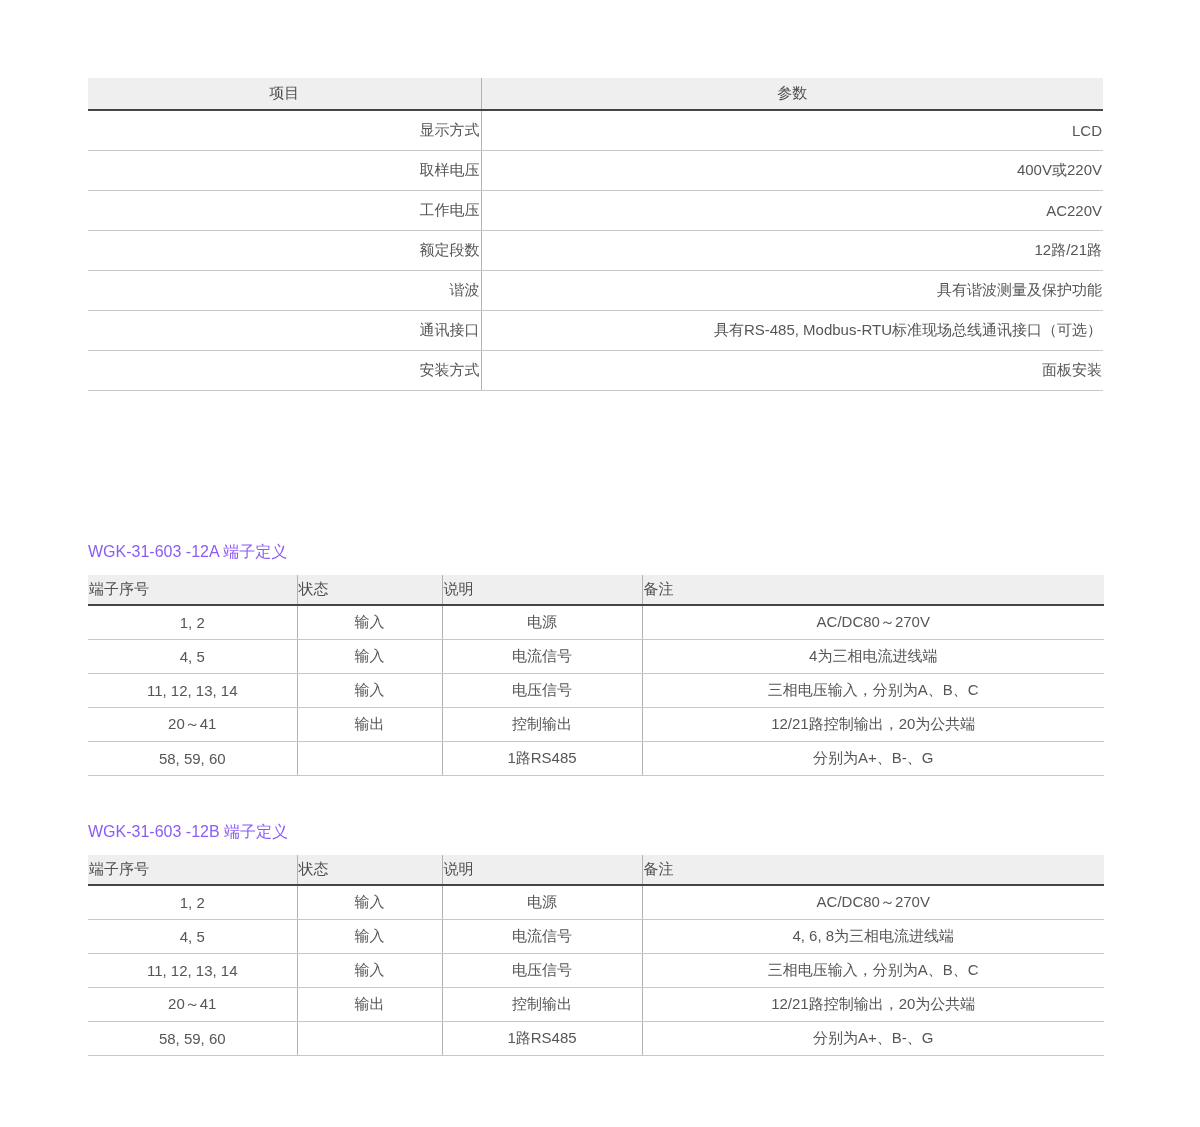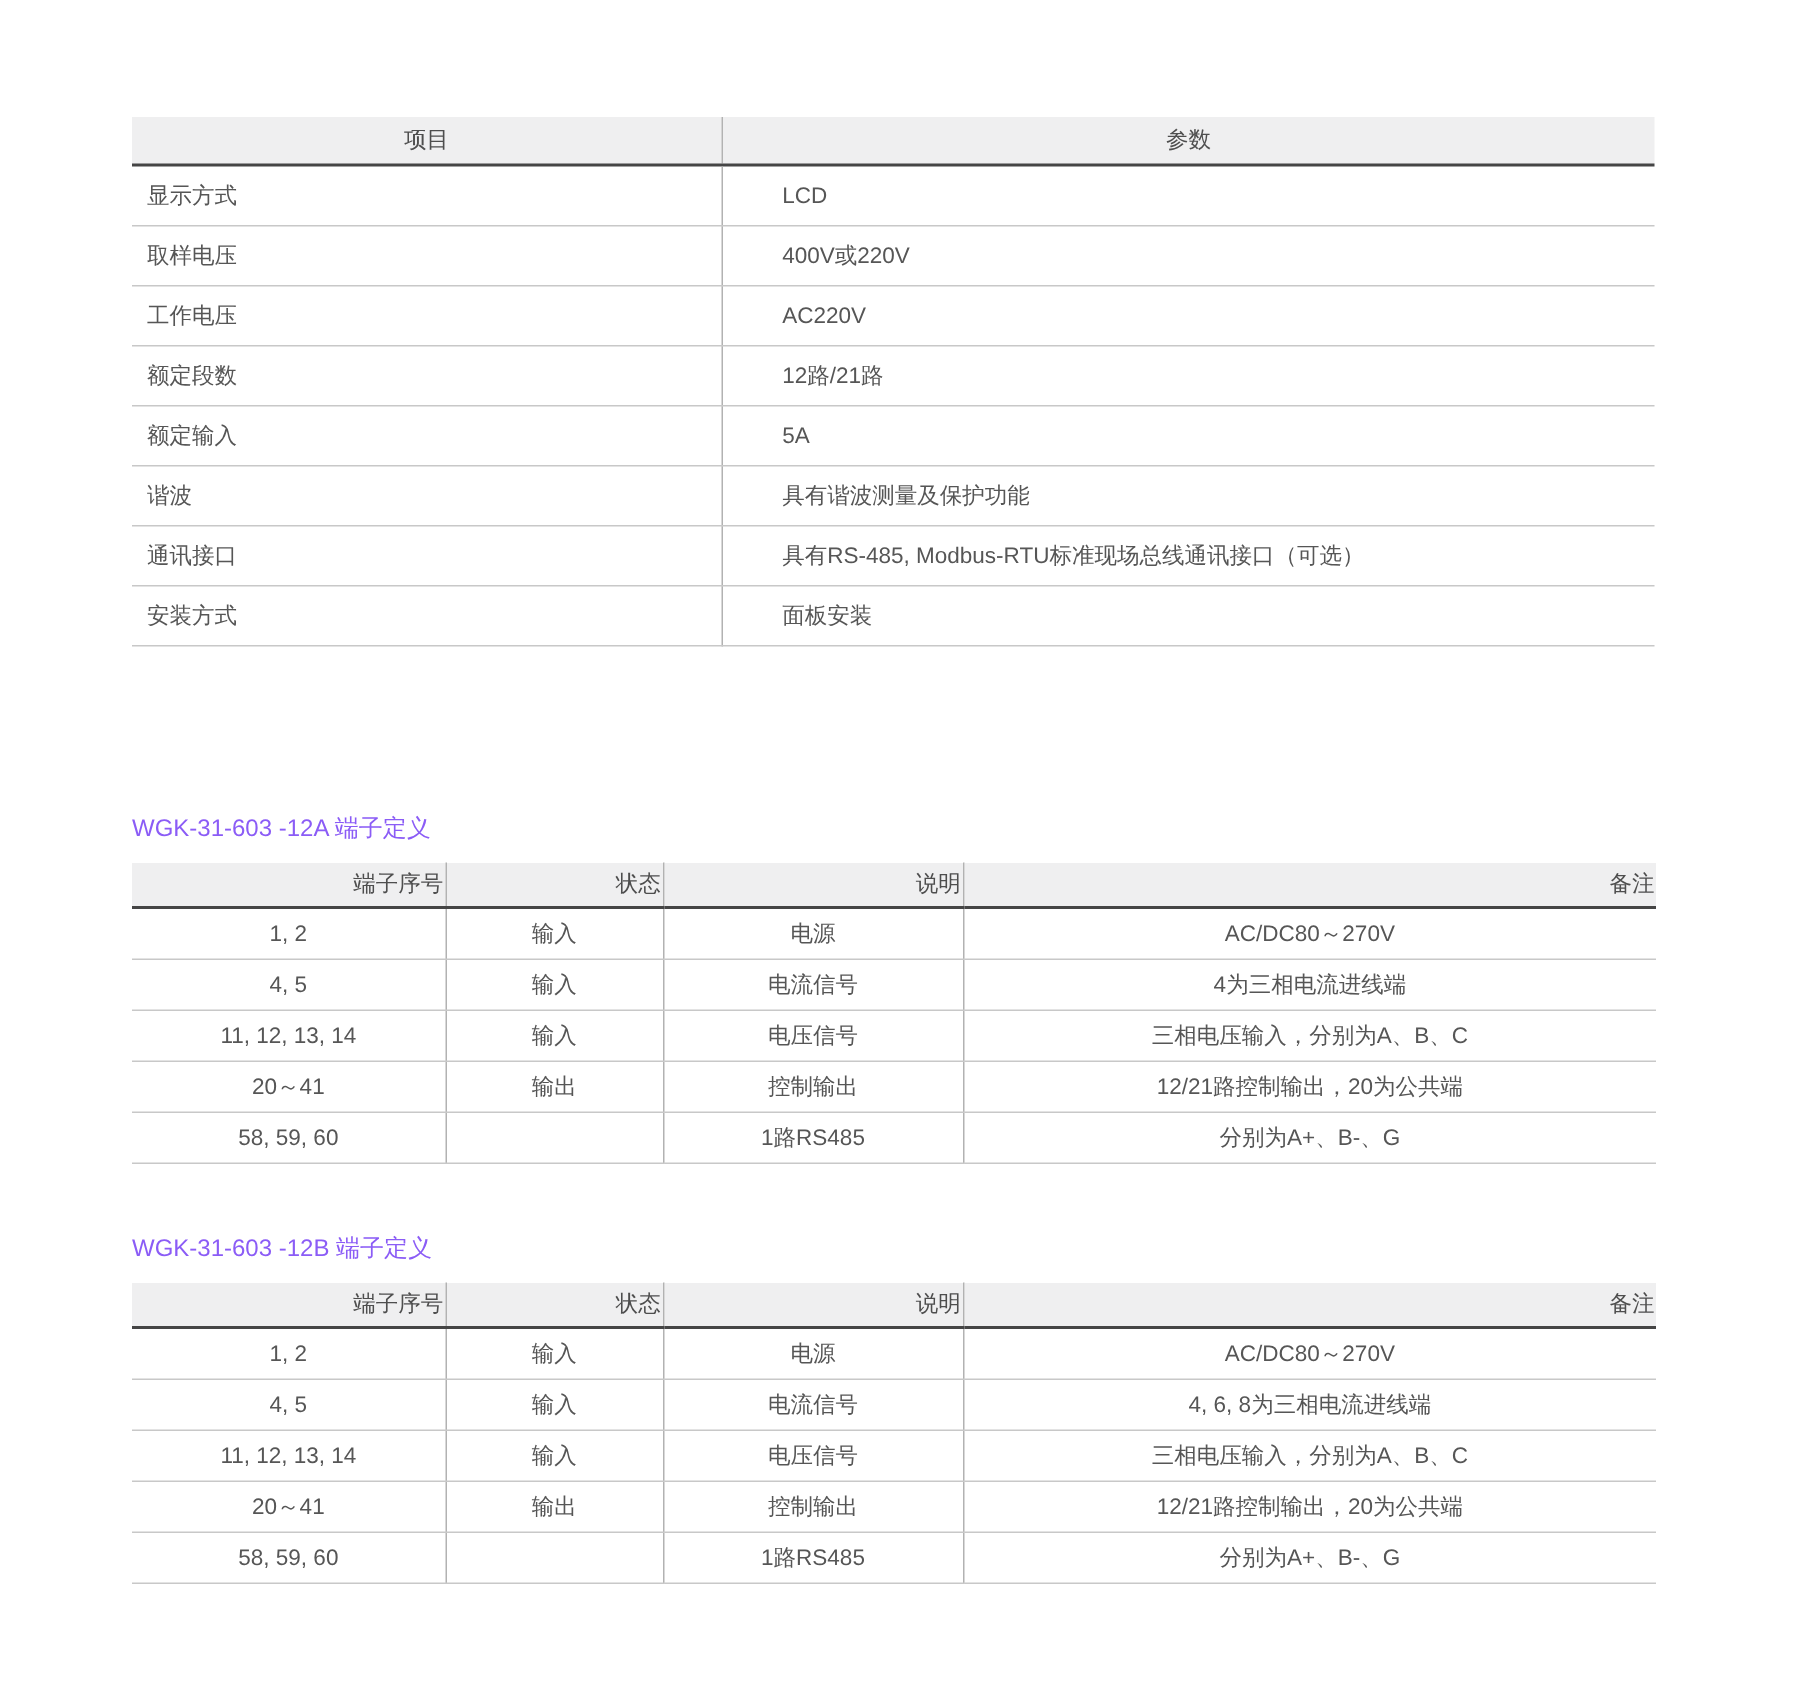--- a/index.html
+++ b/index.html
@@ -12,34 +12,34 @@
   .doc{position:relative;width:1200px;height:1127px;overflow:hidden;background:#ffffff;}
 
   table{border-collapse:collapse;table-layout:fixed;position:absolute;left:88px;}
   th,td{font-weight:normal;font-size:15px;color:#565656;overflow:hidden;white-space:nowrap;}
 
   
   .spec{top:78px;width:1015px;}
   .spec thead tr{height:32px;background:#efeff0;}
   .spec thead th{border-bottom:2px solid #454545;text-align:center;color:#4e4e4e;}
   .spec tbody tr{height:40px;}
-  .spec tbody td{border-bottom:1px solid #c8c8c8;text-align:left;}
+  .spec tbody td{border-bottom:1px solid #c8c8c8;text-align:right;}
   .spec .c1{border-right:1px solid #b2b2b2;}
   .spec tbody .c1{padding-left:10px;}
   .spec tbody .c2{padding-left:40px;}
 
   
   .ttitle{position:absolute;left:88px;font-size:16px;color:#8b5cf6;}
   .t-a{top:542px;}
   .t-b{top:822px;}
   .term{width:1016px;}
   .term-a{top:575px;}
   .term-b{top:855px;}
   .term thead tr{height:30px;background:#efeff0;}
-  .term thead th{border-bottom:2px solid #454545;text-align:right;color:#4e4e4e;}
+  .term thead th{border-bottom:2px solid #454545;text-align:left;color:#4e4e4e;}
   .term tbody tr{height:34px;}
   .term tbody td{border-bottom:1px solid #c8c8c8;text-align:center;}
   .term th:not(:last-child),.term td:not(:last-child){border-right:1px solid #b2b2b2;}
 </style>
 </head>
 <body>
 
 <div class="doc">
 
   <table class="spec">
@@ -62,24 +62,20 @@
         <td class="c1">取样电压</td>
         <td class="c2">400V或220V</td>
       </tr>
       <tr>
         <td class="c1">工作电压</td>
         <td class="c2">AC220V</td>
       </tr>
       <tr>
         <td class="c1">额定段数</td>
         <td class="c2">12路/21路</td>
-      </tr>
-      <tr>
-        <td class="c1">额定输入</td>
-        <td class="c2">5A</td>
       </tr>
       <tr>
         <td class="c1">谐波</td>
         <td class="c2">具有谐波测量及保护功能</td>
       </tr>
       <tr>
         <td class="c1">通讯接口</td>
         <td class="c2">具有RS-485, Modbus-RTU标准现场总线通讯接口（可选）</td>
       </tr>
       <tr>

